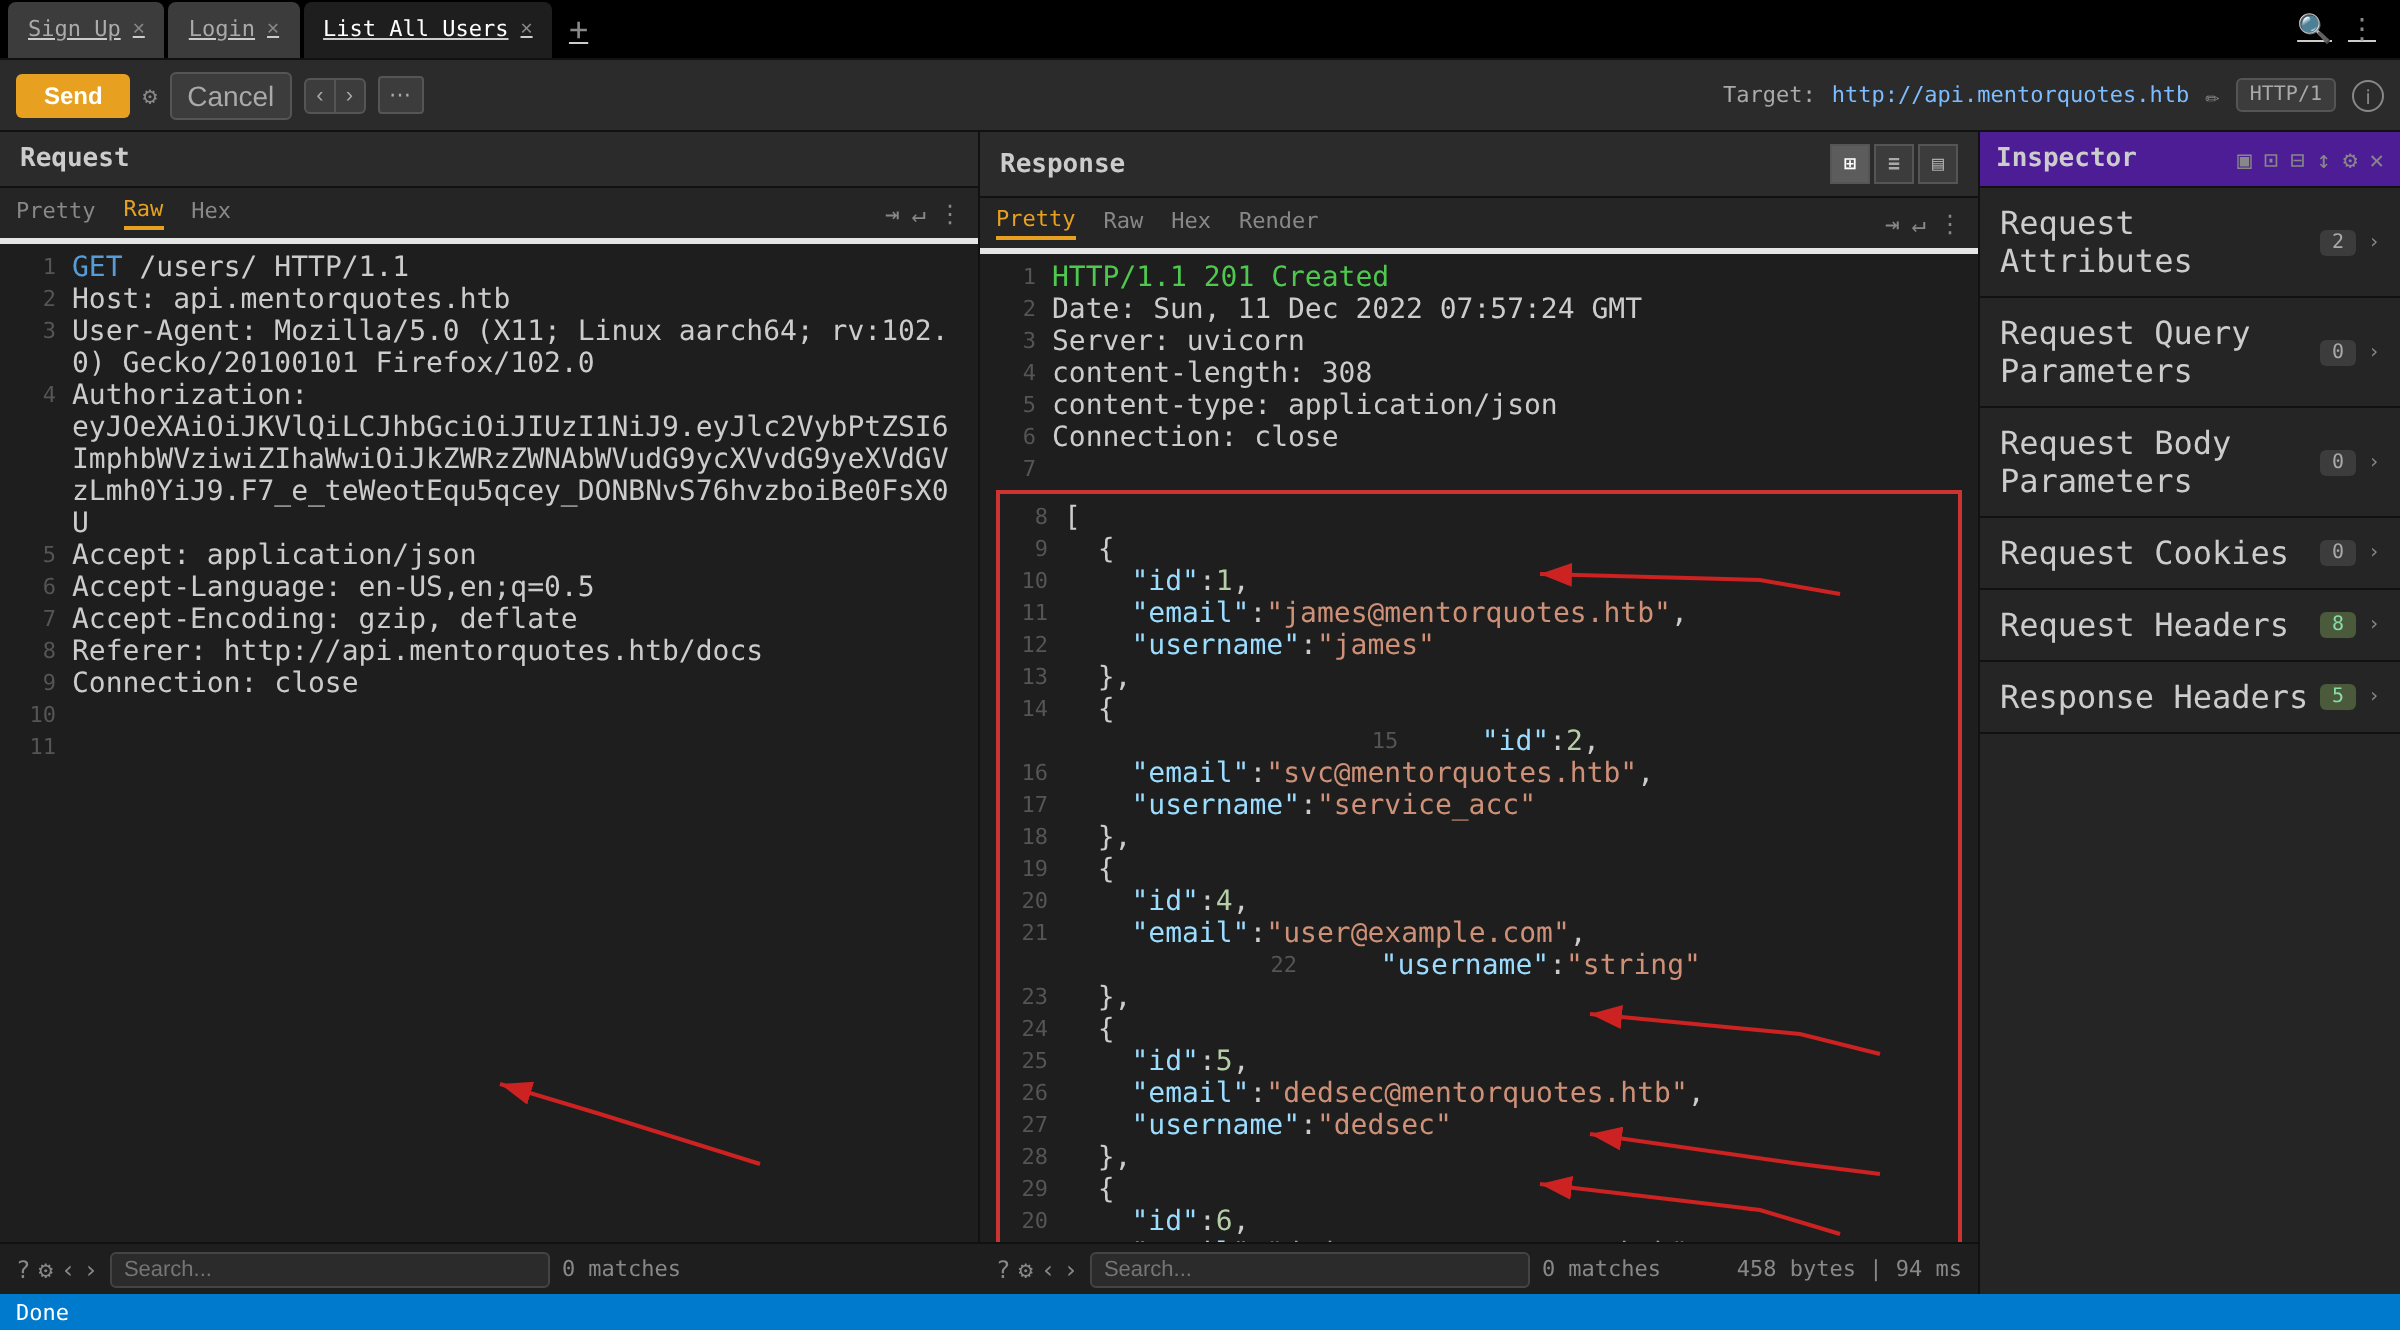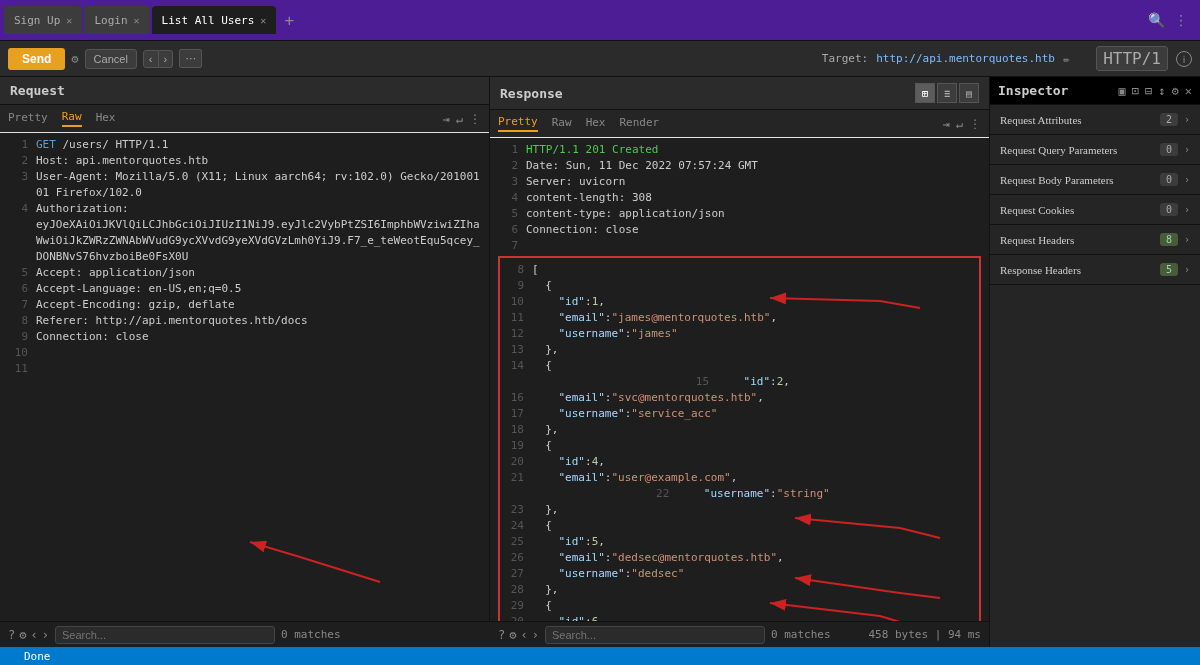--- a/index.html
+++ b/index.html
@@ -12,24 +12,25 @@
       height: 665px;
       overflow: hidden;
       display: flex;
       flex-direction: column;
     }
 
     
     .tab-bar {
       display: flex;
       align-items: center;
-      background: #4c1d95;
-      height: 41px;
+      background: #000000;
+      height: 30px;
       border-bottom: 1px solid #111;
       padding: 0 4px;
+      text-decoration: underline;
     }
     .tab {
       display: flex;
       align-items: center;
       padding: 0 10px;
       height: 28px;
       background: #3c3c3c;
       border-radius: 4px 4px 0 0;
       margin-right: 2px;
       font-size: 11px;
@@ -89,41 +90,40 @@
       font-size: 12px;
       font-weight: bold;
     }
     .btn-icon {
       background: #3c3c3c;
       border: 1px solid #555;
       color: #aaa;
       padding: 3px 8px;
       border-radius: 3px;
       cursor: pointer;
-      font-size: 11px;
+      font-size: 14px;
     }
     .toolbar-right {
       margin-left: auto;
       display: flex;
       align-items: center;
       gap: 8px;
       font-size: 11px;
       color: #aaa;
     }
     .target-label { color: #aaa; }
     .target-url { color: #7dbdff; cursor: pointer; }
     .edit-icon { color: #888; cursor: pointer; font-size: 12px; }
     .http-version {
       background: #3c3c3c;
       border: 1px solid #555;
       color: #aaa;
       padding: 2px 6px;
       border-radius: 3px;
-      font-size: 16px;
-      margin-left: 18px;
+      font-size: 10px;
     }
     .info-icon {
       width: 16px; height: 16px;
       border-radius: 50%;
       border: 1px solid #888;
       color: #888;
       display: flex; align-items: center; justify-content: center;
       font-size: 10px; cursor: pointer;
     }
 
@@ -149,21 +149,21 @@
       color: #ccc;
       border-bottom: 1px solid #111;
     }
     .sub-tabs {
       display: flex;
       align-items: center;
       background: #252525;
       height: 28px;
       padding: 0 8px;
       gap: 14px;
-      border-bottom: 1px solid #e5e5e5;
+      border-bottom: 3px solid #e5e5e5;
     }
     .sub-tab {
       font-size: 11px;
       color: #888;
       cursor: pointer;
       padding-bottom: 2px;
     }
     .sub-tab.active {
       color: #e8a020;
       border-bottom: 2px solid #e8a020;
@@ -195,21 +195,21 @@
       min-width: 20px;
       text-align: right;
       margin-right: 8px;
       user-select: none;
       font-size: 11px;
     }
     .line-content {
       color: #ccc;
       white-space: pre-wrap;
       word-break: break-all;
-      font-size: 11px;
+      font-size: 14px;
     }
     .line-content .key { color: #9cdcfe; }
     .line-content .val-str { color: #ce9178; }
     .line-content .val-num { color: #b5cea8; }
     .line-content .method { color: #569cd6; }
 
     
     .response-panel {
       flex: 1;
       display: flex;
@@ -222,21 +222,21 @@
       width: 210px;
       background: #252525;
       display: flex;
       flex-direction: column;
     }
     .inspector-header {
       display: flex;
       align-items: center;
       padding: 6px 8px;
       border-bottom: 1px solid #111;
-      background: #000000;
+      background: #4c1d95;
       gap: 6px;
     }
     .inspector-title {
       font-size: 13px;
       font-weight: bold;
       color: #ccc;
     }
     .inspector-icons {
       margin-left: auto;
       display: flex;
@@ -246,24 +246,23 @@
     .inspector-icon { cursor: pointer; font-size: 12px; }
 
     .inspector-section {
       display: flex;
       align-items: center;
       padding: 8px 10px;
       border-bottom: 1px solid #111;
       cursor: pointer;
     }
     .inspector-section-label {
-      font-size: 11px;
+      font-size: 16px;
       color: #ccc;
       flex: 1;
-      font-family: Liberation Serif, serif;
     }
     .inspector-badge {
       background: #3c3c3c;
       color: #aaa;
       border-radius: 3px;
       padding: 1px 6px;
       font-size: 10px;
       margin-right: 6px;
     }
     .inspector-chevron { color: #888; font-size: 10px; }
@@ -300,21 +299,21 @@
     }
     .matches-label { color: #888; font-size: 11px; }
     .bottom-right { margin-left: auto; color: #888; font-size: 11px; }
 
     
     .status-bar {
       background: #007acc;
       height: 18px;
       display: flex;
       align-items: center;
-      padding: 0 24px;
+      padding: 0 8px;
       font-size: 11px;
       color: #fff;
     }
 
     
     .view-icons {
       display: flex;
       gap: 2px;
       margin-left: auto;
     }

